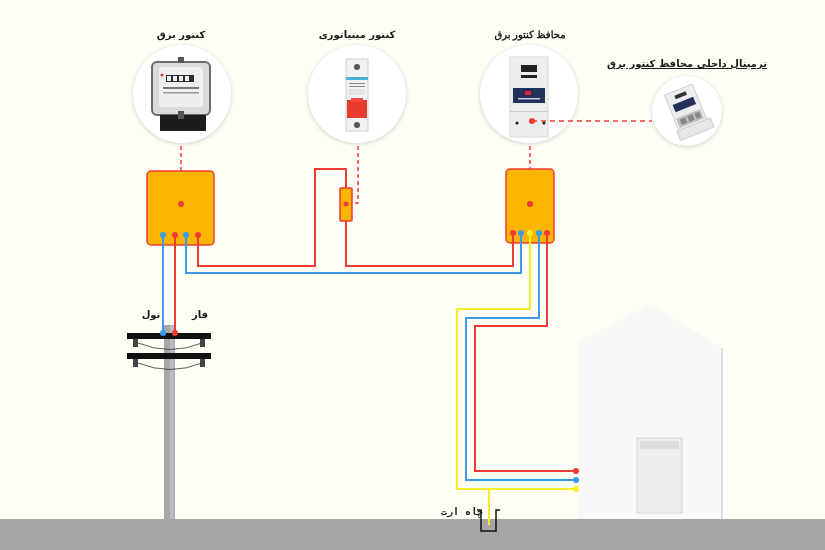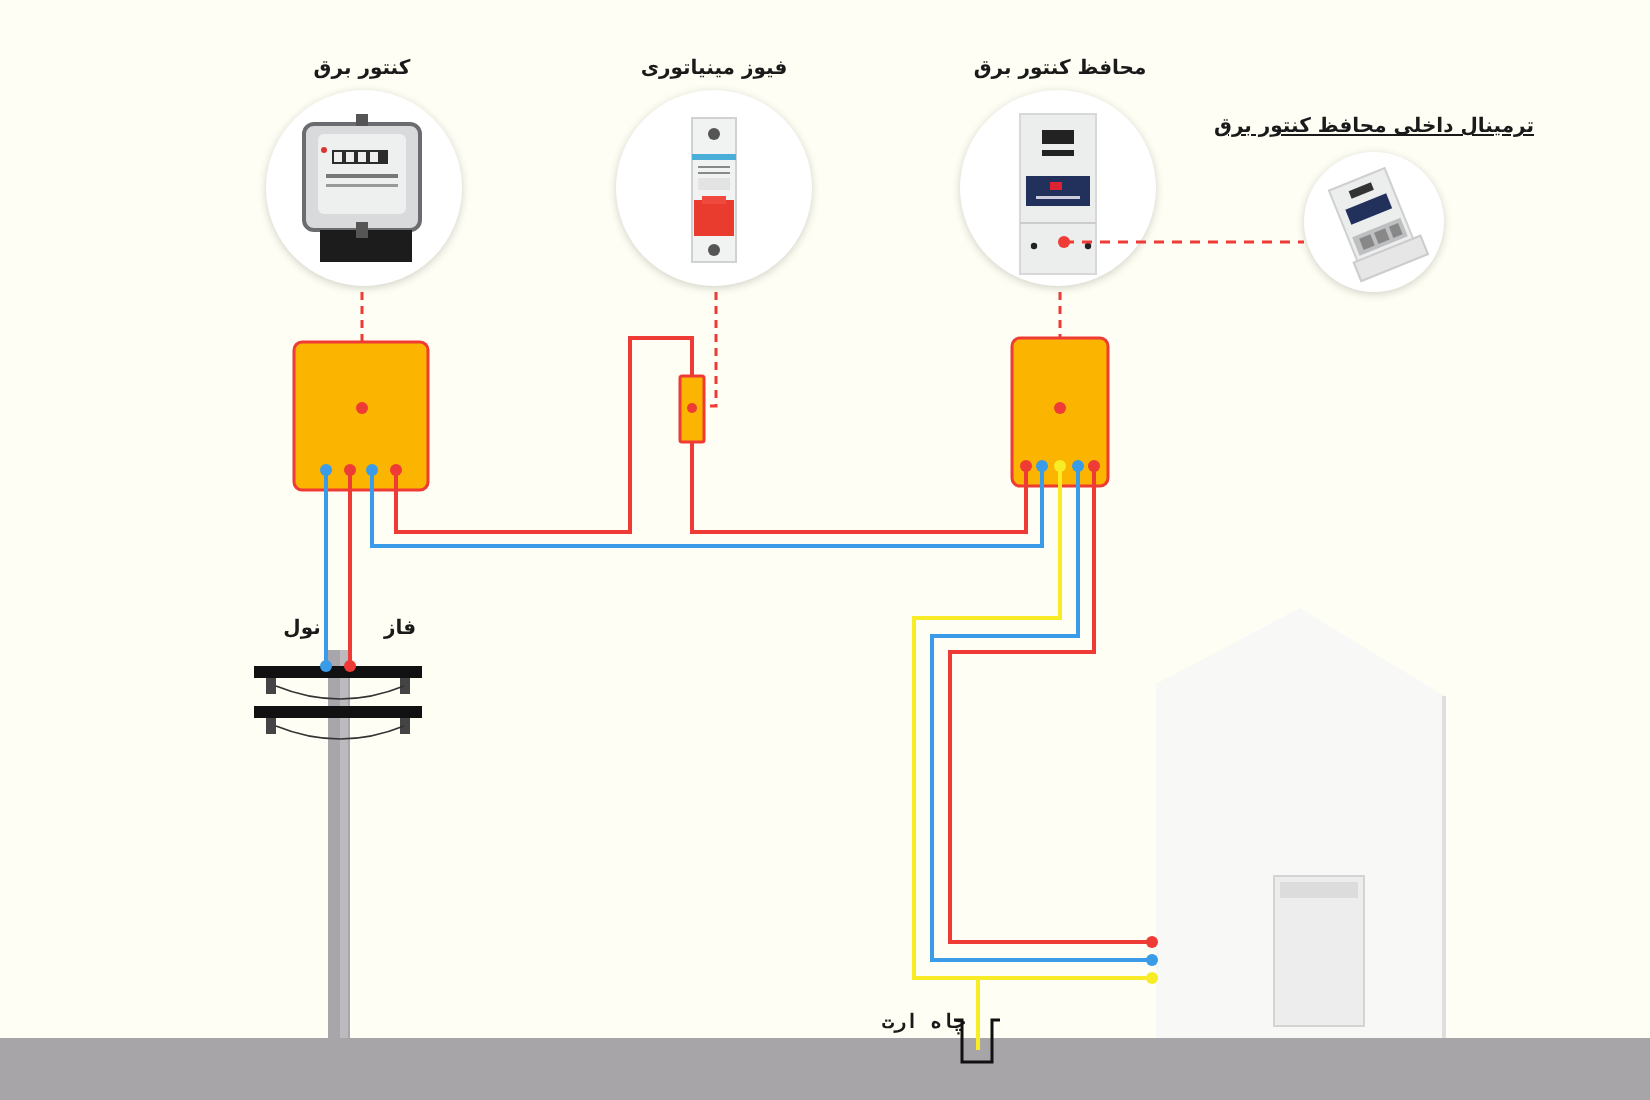--- a/index.html
+++ b/index.html
@@ -87,22 +87,22 @@
         <rect x="22" y="38" width="26" height="10" fill="#bdbfc0"></rect>
         <rect x="25" y="40" width="6" height="6" fill="#888"></rect>
         <rect x="33" y="40" width="6" height="6" fill="#888"></rect>
         <rect x="41" y="40" width="5" height="6" fill="#888"></rect>
         <rect x="18" y="50" width="36" height="10" fill="#e6e6e6" stroke="#ccc"></rect>
       </g>
     </svg>
   </div>
 
   <div class="label" style="left:181px;top:29px;">کنتور برق</div>
-  <div class="label" style="left:357px;top:29px;">فیوز مینیاتوری</div>
-  <div class="label" style="left:530px;top:29px;">محافظ کنتور برق</div>
+  <div class="label" style="left:357px;top:29px;">کنتور مینیاتوری</div>
+  <div class="label" style="left:530px;top:29px;font-family:Liberation Serif, serif;">محافظ کنتور برق</div>
   <div class="label" style="left:687px;top:58px;text-decoration:underline;">ترمینال داخلی محافظ کنتور برق</div>
   <div class="label" style="left:200px;top:309px;">فاز</div>
   <div class="label" style="left:151px;top:309px;text-align:right;">نول</div>
   <div class="label" style="left:462px;top:506px;font-family:Liberation Mono, monospace;">چاه ارت</div>
 
   <svg width="825" height="550" style="pointer-events:none;">
 
     <line x1="181" y1="146" x2="181" y2="203" stroke="#ef3b35" stroke-width="1.5" stroke-dasharray="4 3"></line>
     <polyline points="358,146 358,203 352,203" fill="none" stroke="#ef3b35" stroke-width="1.5" stroke-dasharray="4 3"></polyline>
     <line x1="530" y1="146" x2="530" y2="203" stroke="#ef3b35" stroke-width="1.5" stroke-dasharray="4 3"></line>

